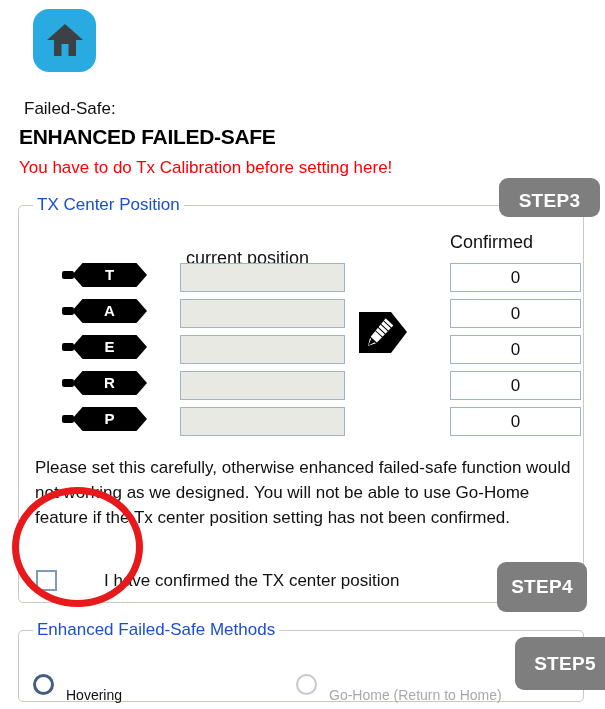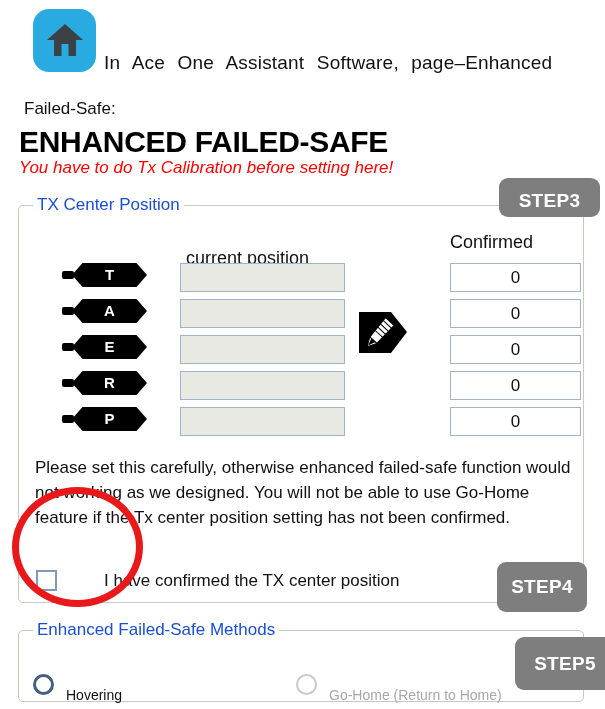--- a/index.html
+++ b/index.html
@@ -46,32 +46,31 @@
   #subtitle-line {
     position: absolute;
     left: 24px; top: 99px;
     font-size: 17px;
     color: #111;
   }
 
   #main-title {
     position: absolute;
     left: 19px; top: 125px;
-    font-size: 30px;
+    font-size: 21px;
     font-weight: bold;
     letter-spacing: -.3px;
     color: #000;
   }
 
   #warning-line {
     position: absolute;
     left: 19px; top: 158px;
     font-size: 17px;
     color: #FF0000;
-    font-style: italic;
   }
 
   
   .panel {
     position: absolute;
     border: 1px solid #c9c9bd;
     border-radius: 5px;
     background: #ffffff;
     box-sizing: border-box;
   }
@@ -241,21 +240,20 @@
 </style>
 </head>
 <body>
 
 <div id="header-row">
   <div id="home-badge">
     <svg width="40" height="38" viewBox="0 0 40 38" aria-hidden="true">
       <path d="M20 3 L38 19 L31 19 L31 35 L23.5 35 L23.5 23 L16.5 23 L16.5 35 L9 35 L9 19 L2 19 Z" fill="#3B4145"></path>
     </svg>
   </div>
-  <div id="header-text">In Ace One Assistant Software, page–Enhanced</div>
 </div>
 
 <div id="subtitle-line">Failed-Safe:</div>
 <div id="main-title">ENHANCED FAILED-SAFE</div>
 <div id="warning-line">You have to do Tx Calibration before setting here!</div>
 
 <div class="panel" id="panel-tx">
   <span class="panel-legend">TX Center Position</span>
 </div>
 

